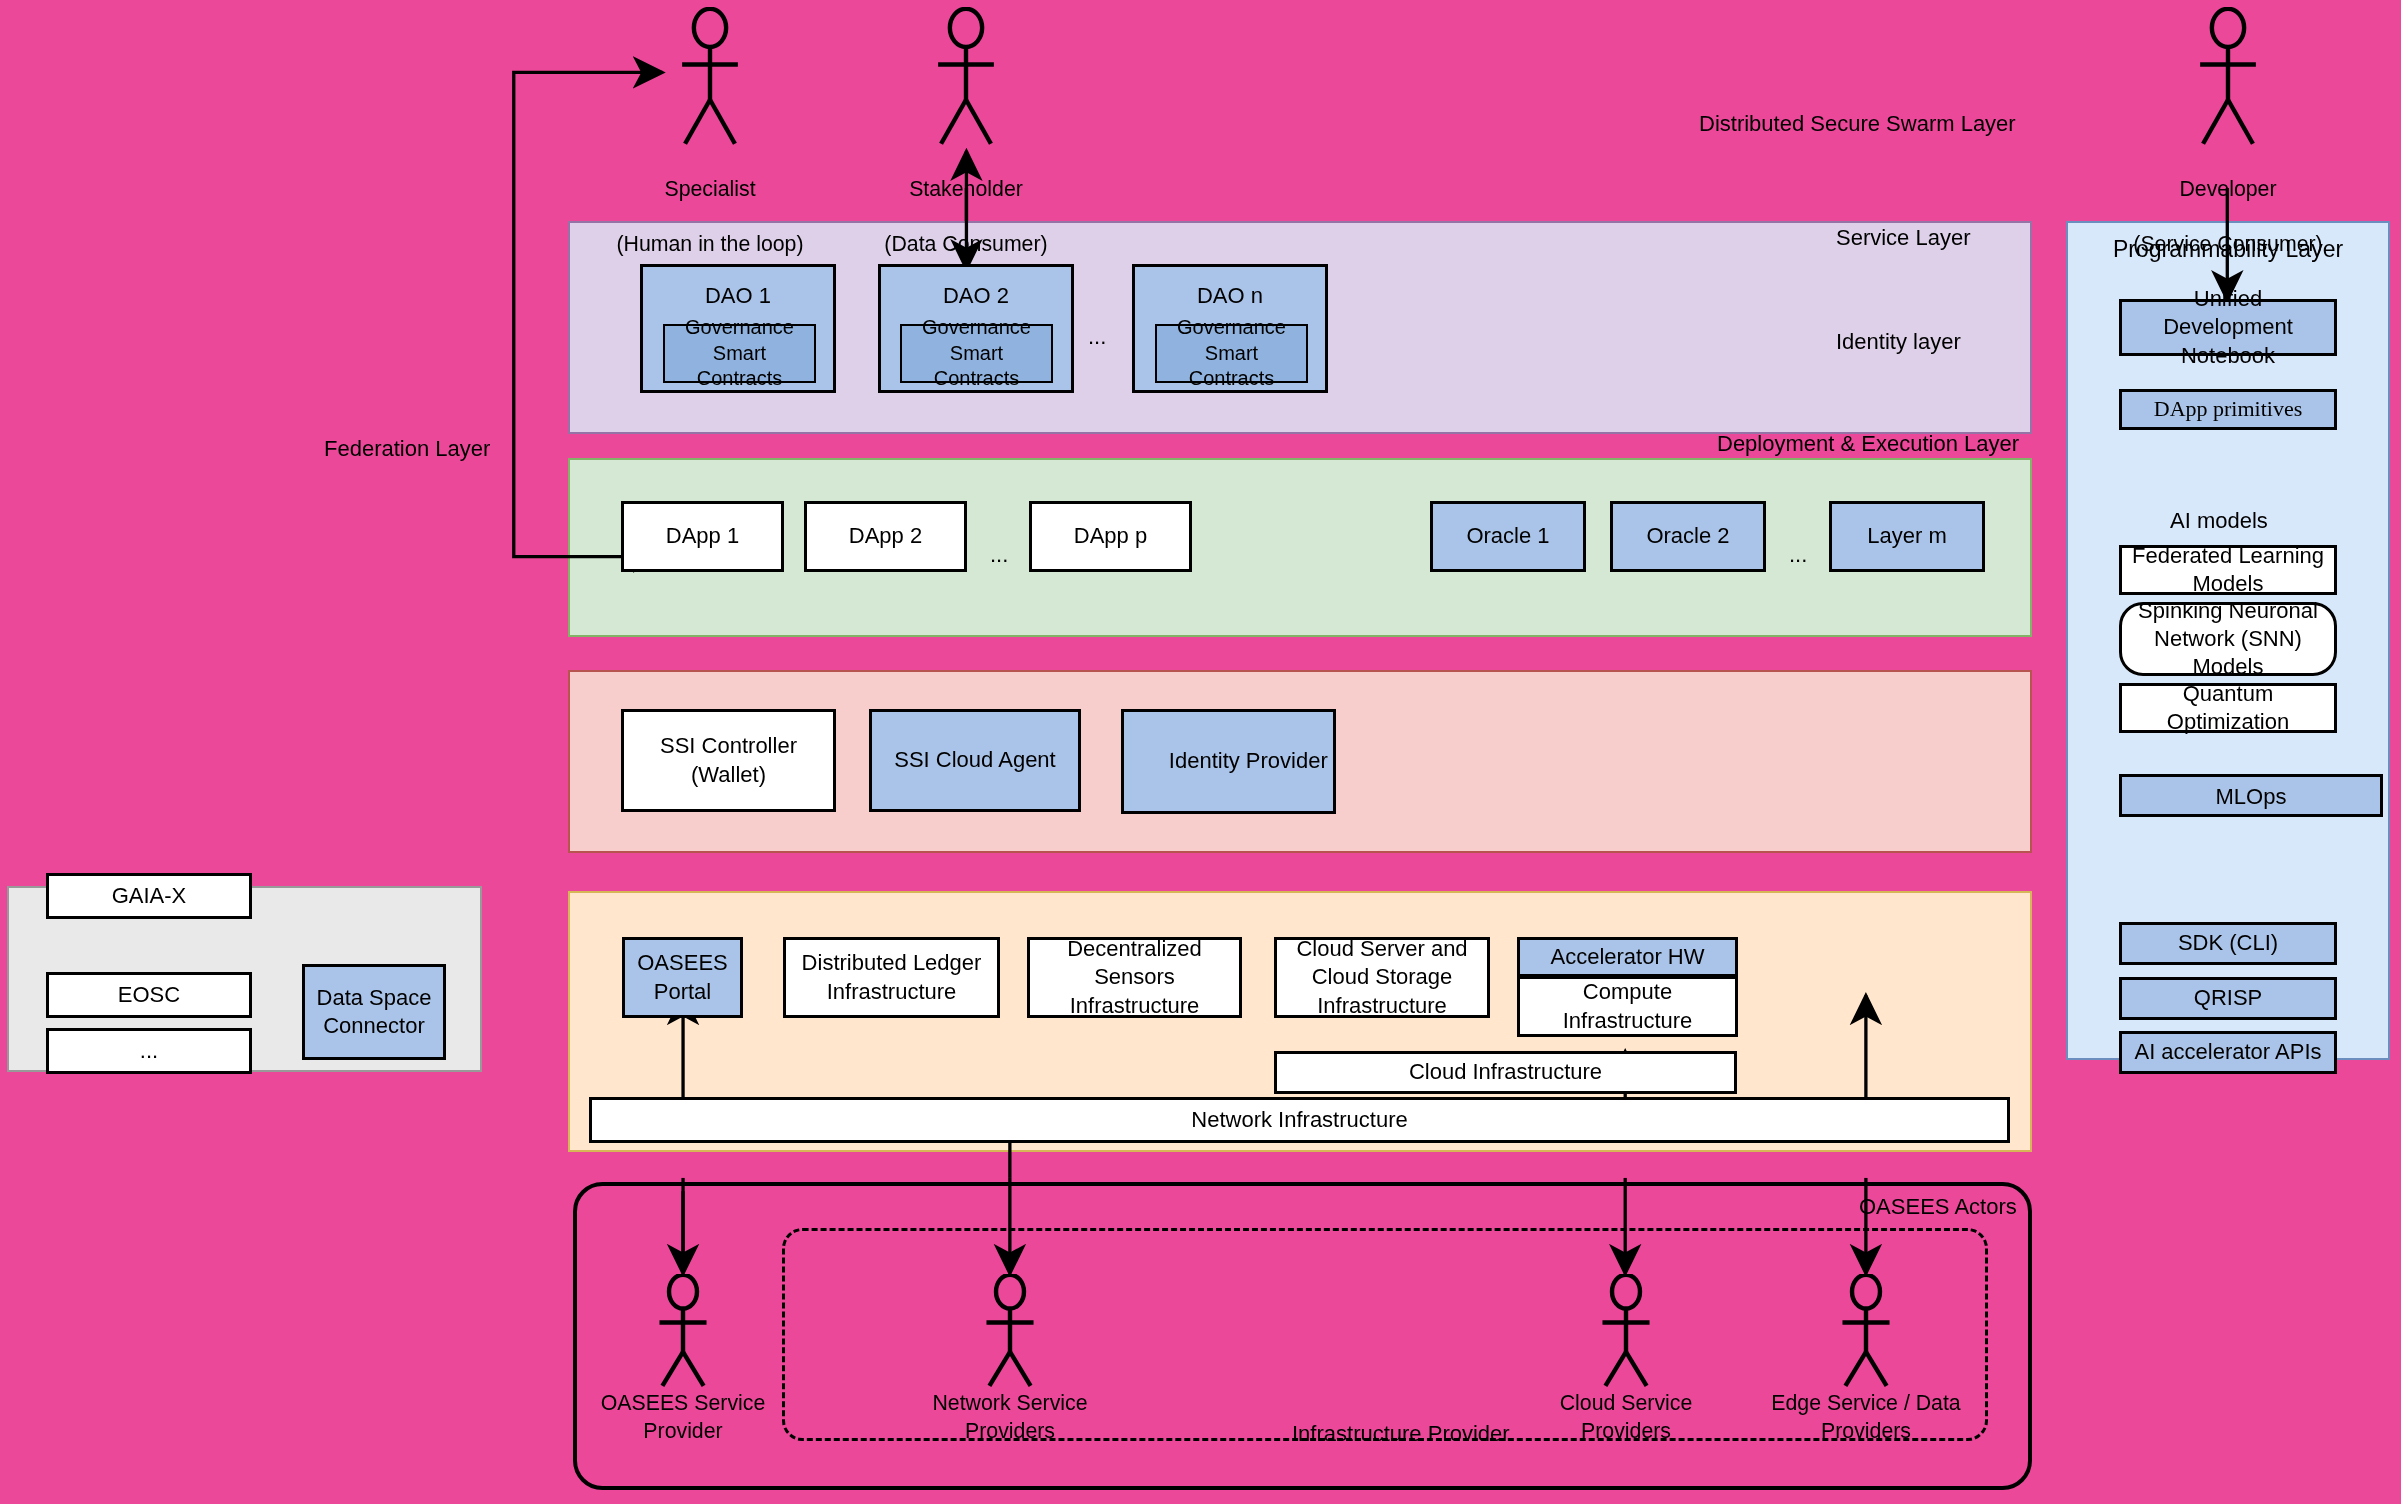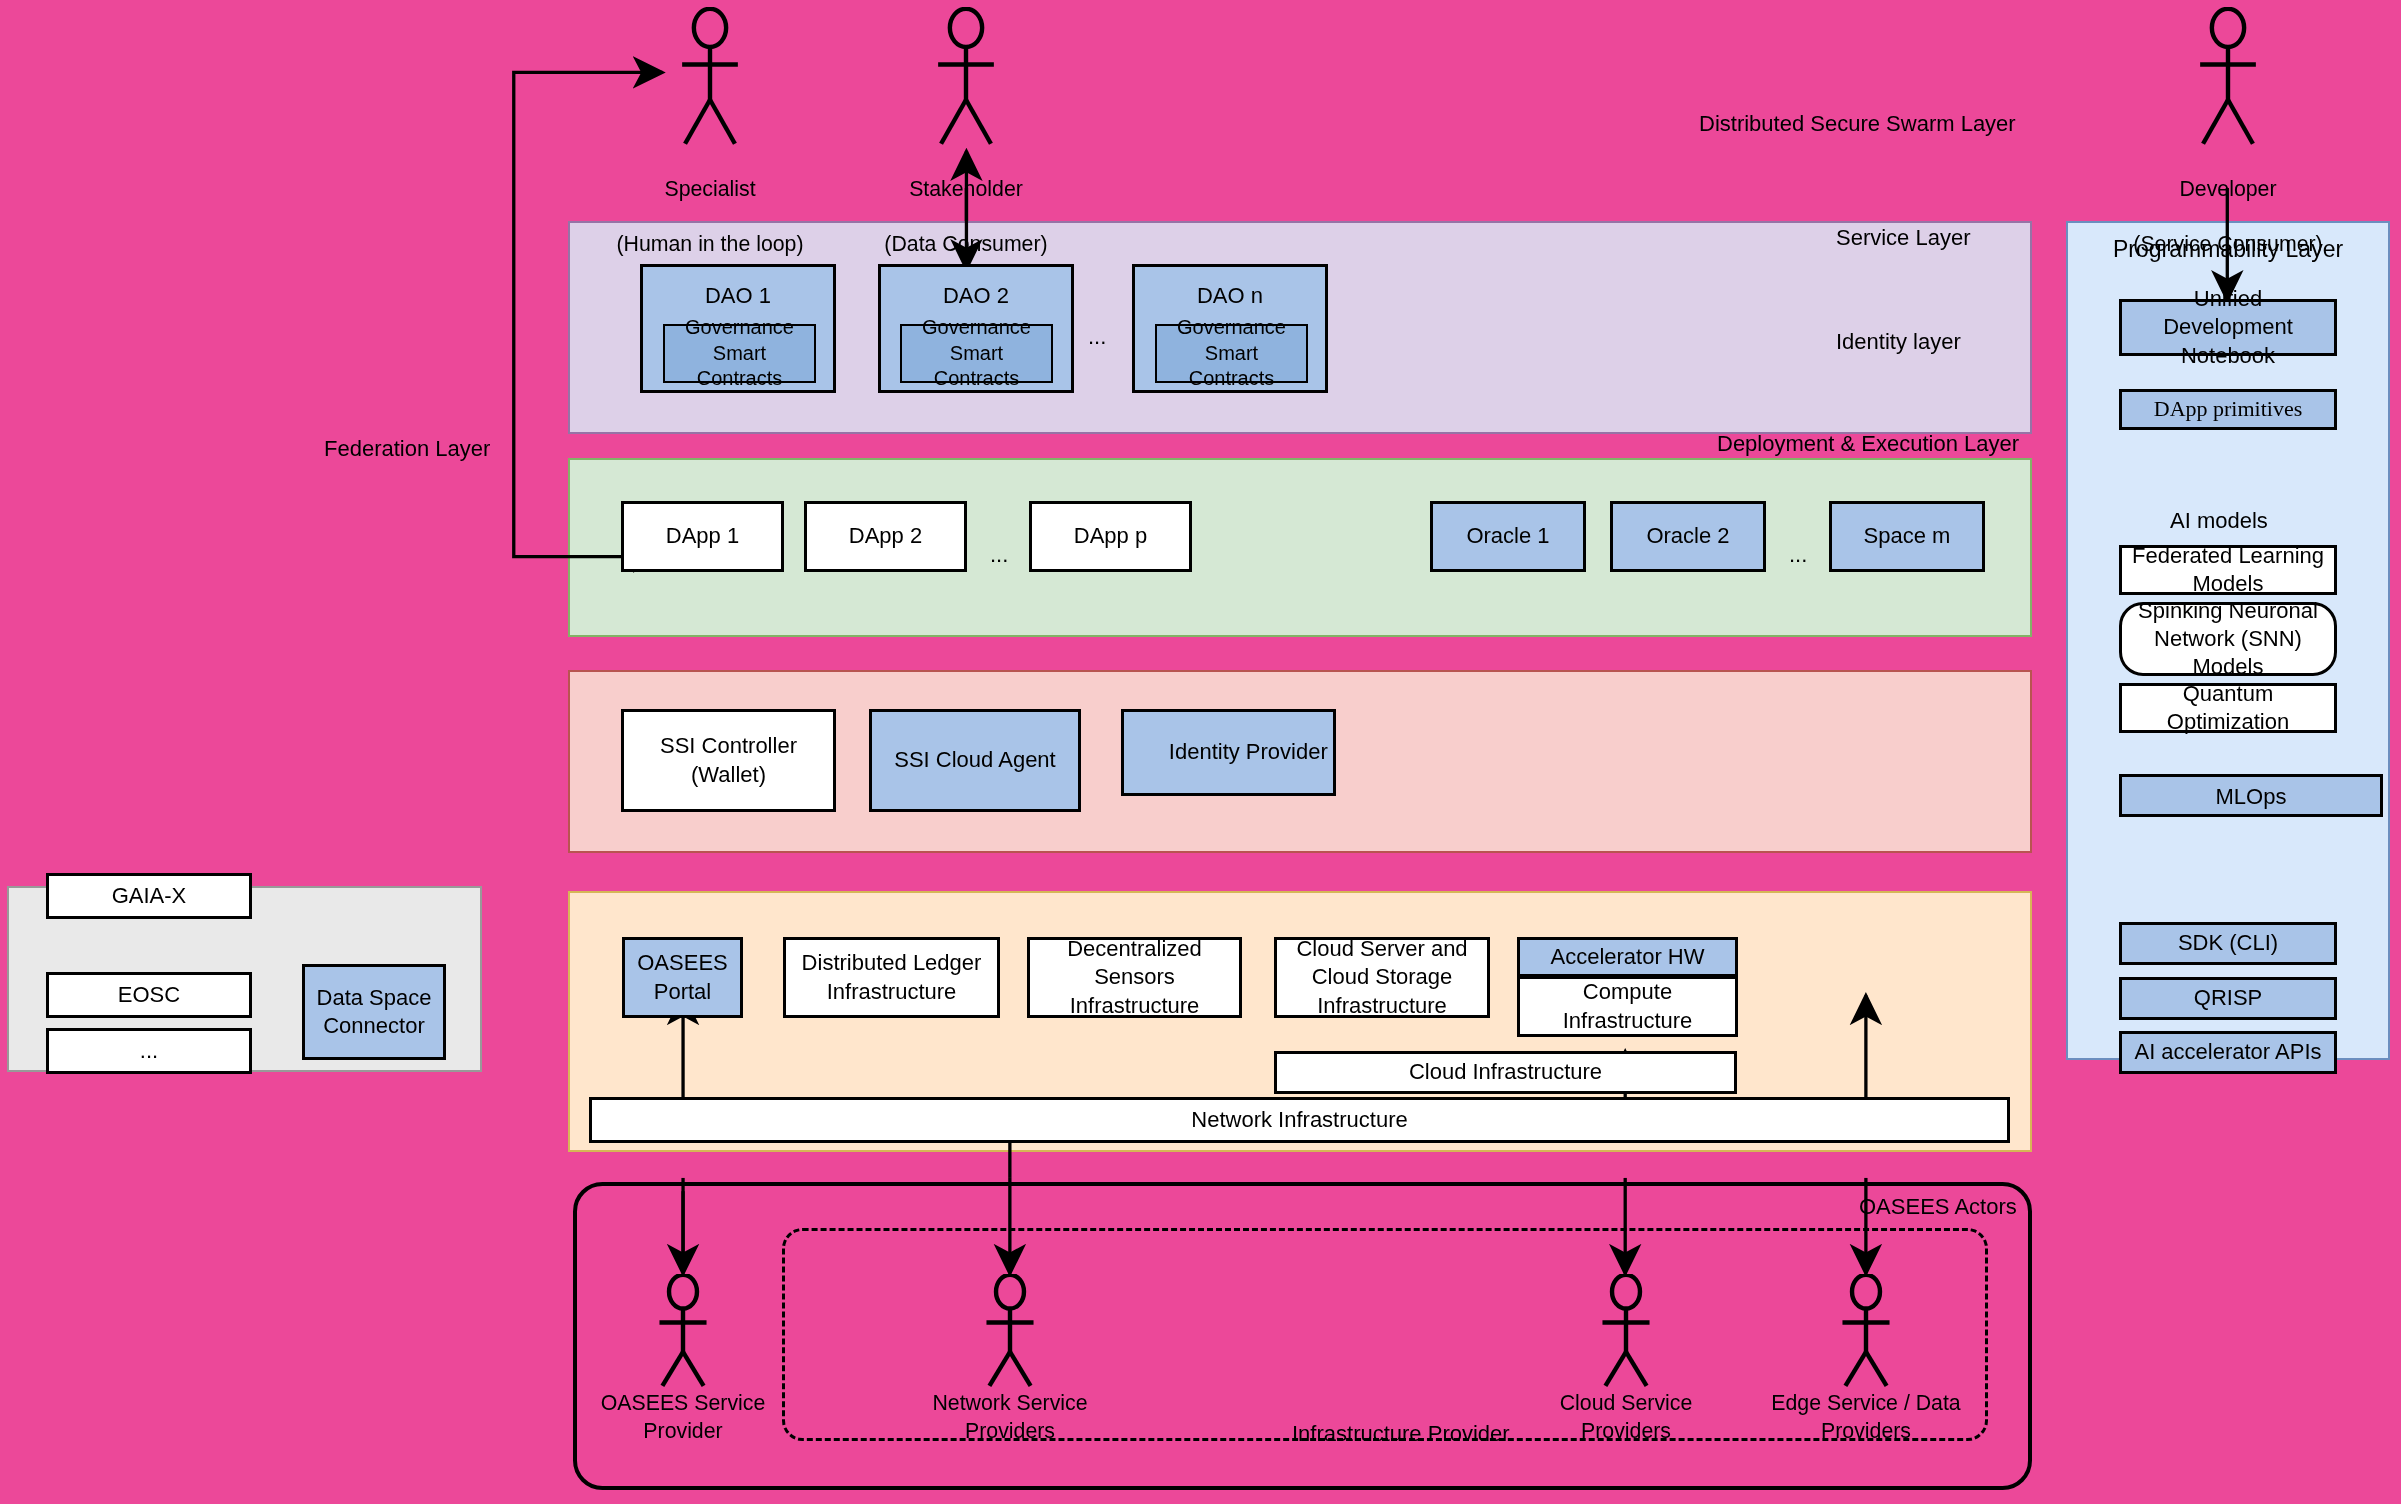--- a/index.html
+++ b/index.html
@@ -175,31 +175,31 @@
   </div>
 
   <div class="node blue" style="left:1430px;top:501px;width:156px;height:71px;">
     <span>Oracle 1</span>
   </div>
   <div class="node blue" style="left:1610px;top:501px;width:156px;height:71px;">
     <span>Oracle 2</span>
   </div>
   <div class="ellipsis" style="left:1789px;top:542px;">...</div>
   <div class="node blue" style="left:1829px;top:501px;width:156px;height:71px;">
-    <span>Space m</span>
+    <span>Layer m</span>
   </div>
 
   <div class="node" style="left:621px;top:709px;width:215px;height:103px;">
     <span>SSI Controller
 (Wallet)</span>
   </div>
   <div class="node blue" style="left:869px;top:709px;width:212px;height:103px;">
     <span>SSI Cloud Agent</span>
   </div>
-  <div class="node blue" style="left:1121px;top:709px;width:215px;height:87px;padding-left:44px;">
+  <div class="node blue" style="left:1121px;top:709px;width:215px;height:105px;padding-left:44px;">
     <span>Identity Provider</span>
   </div>
 
   <div class="node blue" style="left:622px;top:937px;width:121px;height:81px;">
     <span>OASEES
 Portal</span>
   </div>
   <div class="node" style="left:783px;top:937px;width:217px;height:81px;text-align:center;">
     <span>Distributed Ledger
 Infrastructure</span>

